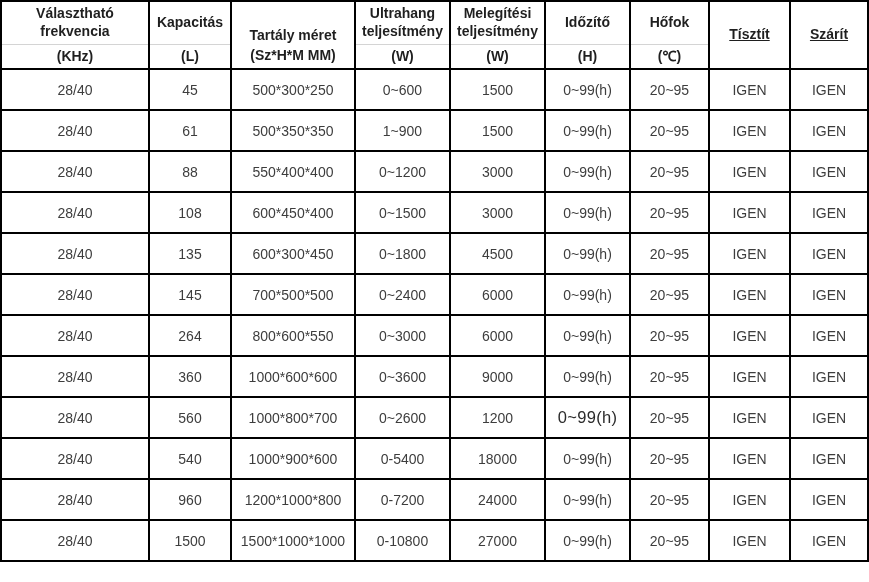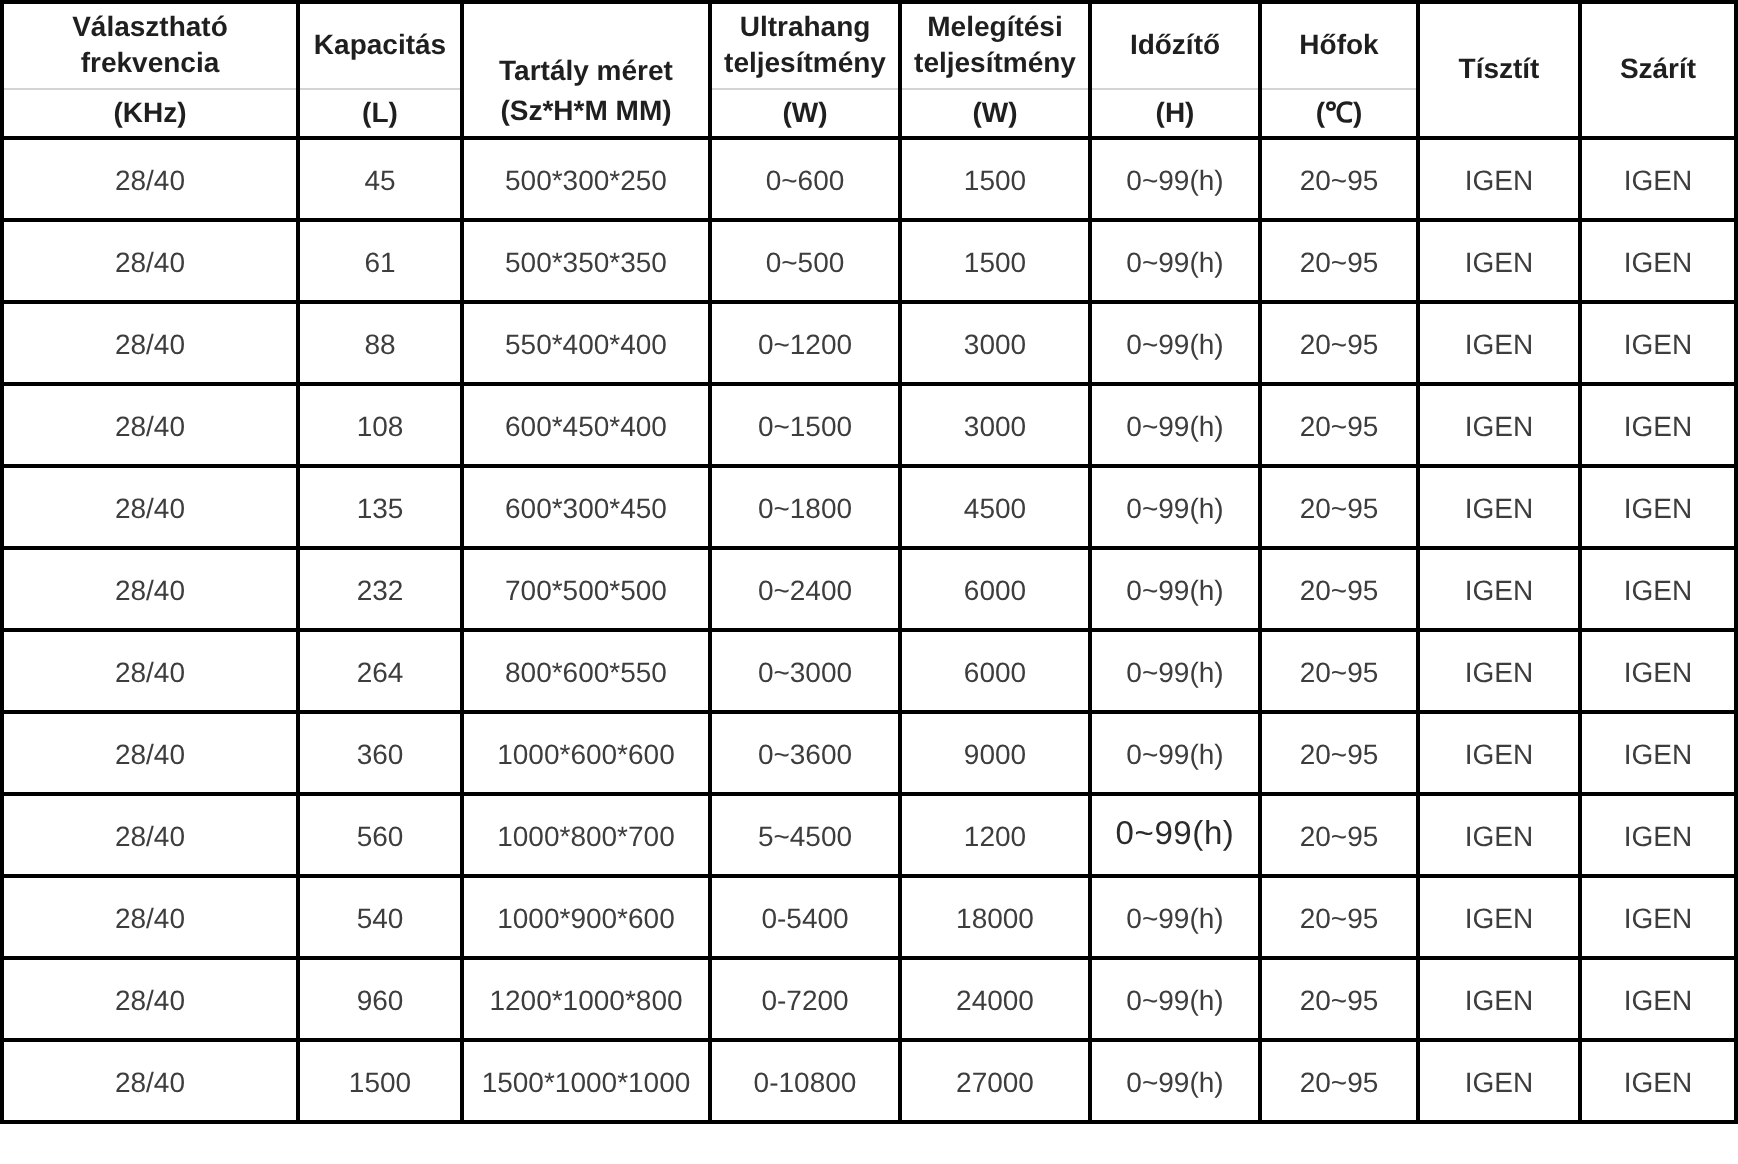--- a/index.html
+++ b/index.html
@@ -43,21 +43,21 @@
   }
   th .h-unit {
     flex: 0 0 23px;
     display: flex;
     align-items: center;
     justify-content: center;
     border-top: 1px solid #d4d4d4;
   }
   th.stacked .h-unit { border-top: none; flex: 0 0 auto; padding-bottom: 4px; }
   th.stacked .h-label { padding-bottom: 0; margin-top: 20px; }
-  th.single .h-label { padding: 0; }
+  th.single .h-label { padding: 0; text-decoration: underline; }
   
   table.spec tbody td {
     height: 39px;
     font-size: 14px;
     font-weight: normal;
     color: #3d3d3d;
   }
   table.spec tbody td.emphasized {
     font-size: 16.5px;
     color: #2b2b2b;
@@ -144,21 +144,21 @@
         <td>1500</td>
         <td>0~99(h)</td>
         <td>20~95</td>
         <td>IGEN</td>
         <td>IGEN</td>
       </tr>
       <tr>
         <td>28/40</td>
         <td>61</td>
         <td>500*350*350</td>
-        <td>0~500</td>
+        <td>1~900</td>
         <td>1500</td>
         <td>0~99(h)</td>
         <td>20~95</td>
         <td>IGEN</td>
         <td>IGEN</td>
       </tr>
       <tr>
         <td>28/40</td>
         <td>88</td>
         <td>550*400*400</td>
@@ -186,21 +186,21 @@
         <td>600*300*450</td>
         <td>0~1800</td>
         <td>4500</td>
         <td>0~99(h)</td>
         <td>20~95</td>
         <td>IGEN</td>
         <td>IGEN</td>
       </tr>
       <tr>
         <td>28/40</td>
-        <td>232</td>
+        <td>145</td>
         <td>700*500*500</td>
         <td>0~2400</td>
         <td>6000</td>
         <td>0~99(h)</td>
         <td>20~95</td>
         <td>IGEN</td>
         <td>IGEN</td>
       </tr>
       <tr>
         <td>28/40</td>
@@ -221,21 +221,21 @@
         <td>9000</td>
         <td>0~99(h)</td>
         <td>20~95</td>
         <td>IGEN</td>
         <td>IGEN</td>
       </tr>
       <tr>
         <td>28/40</td>
         <td>560</td>
         <td>1000*800*700</td>
-        <td>5~4500</td>
+        <td>0~2600</td>
         <td>1200</td>
         <td class="emphasized">0~99(h)</td>
         <td>20~95</td>
         <td>IGEN</td>
         <td>IGEN</td>
       </tr>
       <tr>
         <td>28/40</td>
         <td>540</td>
         <td>1000*900*600</td>

